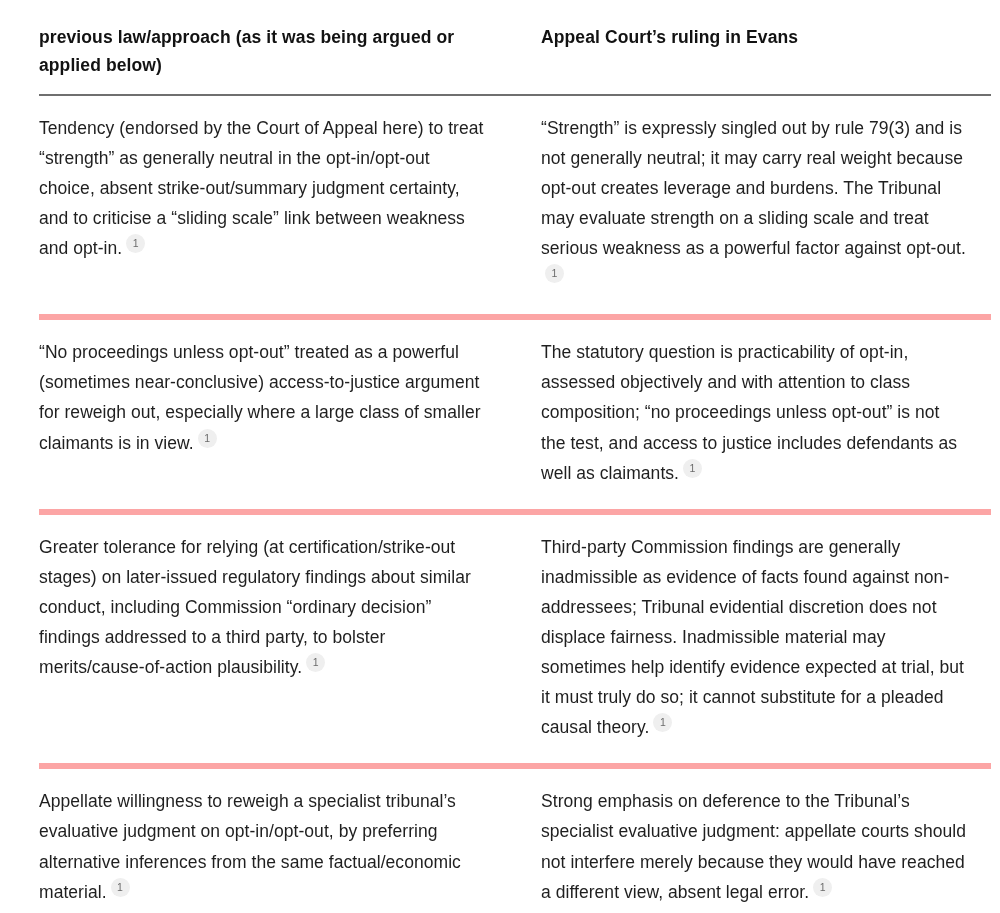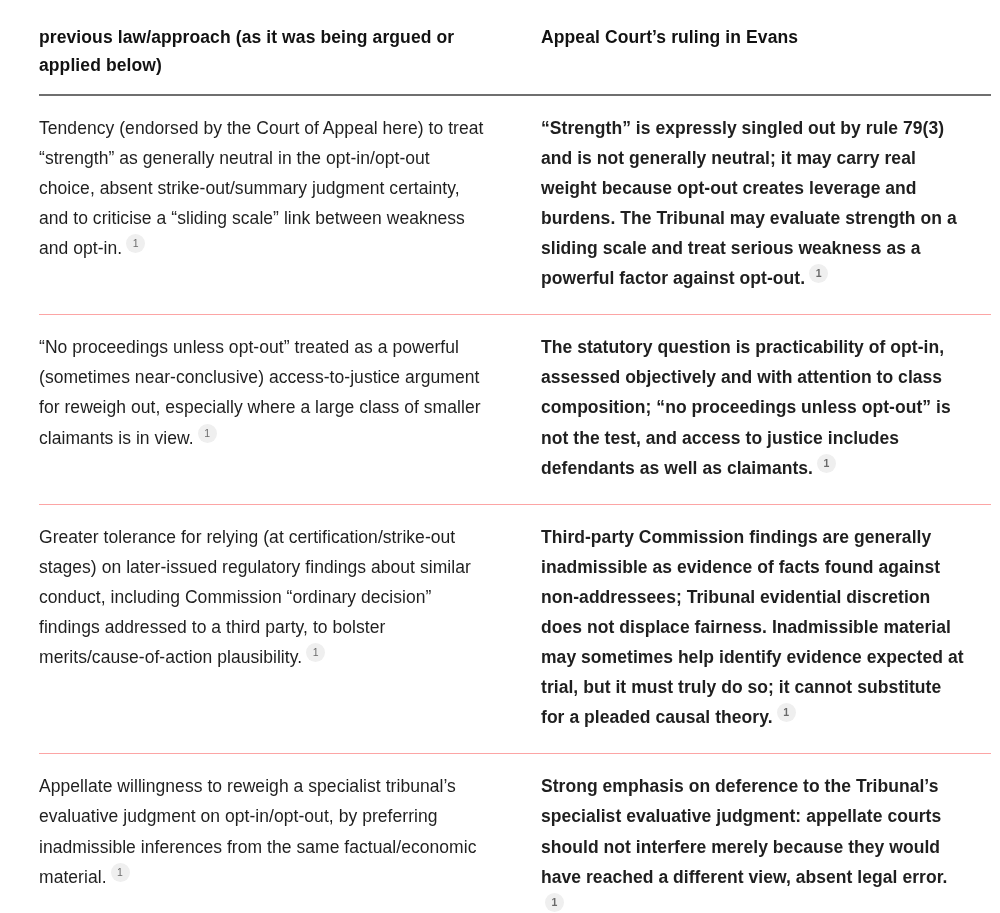--- a/index.html
+++ b/index.html
@@ -48,26 +48,25 @@
     padding-right: 24px;
   }
 
   tbody td {
     vertical-align: top;
     font-size: 17.5px;
     line-height: 1.72;
     letter-spacing: 0.05px;
     color: #1f1f1f;
     padding: 17px 30px 21px 0;
-    border-bottom: 1px solid #fca5a5;
+    border-bottom: 6px solid #fca5a5;
   }
   tbody td.td-right {
     padding-left: 26px;
     padding-right: 24px;
-    font-weight: bold;
   }
   tbody tr:last-child td {
     border-bottom: none;
   }
 
   
   .cite {
     display: inline-block;
     width: 19px;
     height: 19px;
@@ -123,21 +122,21 @@
         <td class="td-left">
           <span>Greater tolerance for relying (at certification/strike-out stages) on later-issued regulatory findings about similar conduct, including Commission “ordinary decision” findings addressed to a third party, to bolster merits/cause-of-action plausibility.</span><span class="cite">1</span>
         </td>
         <td class="td-right">
           <span>Third-party Commission findings are generally inadmissible as evidence of facts found against non-addressees; Tribunal evidential discretion does not displace fairness. Inadmissible material may sometimes help identify evidence expected at trial, but it must truly do so; it cannot substitute for a pleaded causal theory.</span><span class="cite">1</span>
         </td>
       </tr>
 
       <tr>
         <td class="td-left">
-          <span>Appellate willingness to reweigh a specialist tribunal’s evaluative judgment on opt-in/opt-out, by preferring inadmissible inferences from the same factual/economic material.</span><span class="cite">1</span>
+          <span>Appellate willingness to reweigh a specialist tribunal’s evaluative judgment on opt-in/opt-out, by preferring alternative inferences from the same factual/economic material.</span><span class="cite">1</span>
         </td>
         <td class="td-right">
           <span>Strong emphasis on deference to the Tribunal’s specialist evaluative judgment: appellate courts should not interfere merely because they would have reached a different view, absent legal error.</span><span class="cite">1</span>
         </td>
       </tr>
 
     </tbody>
   </table>
 </div>
 

